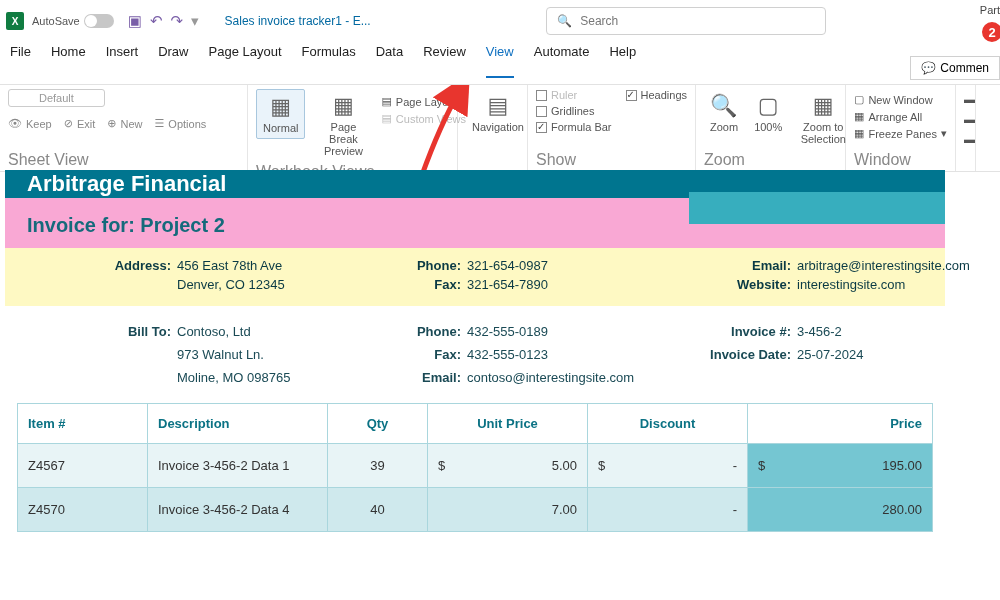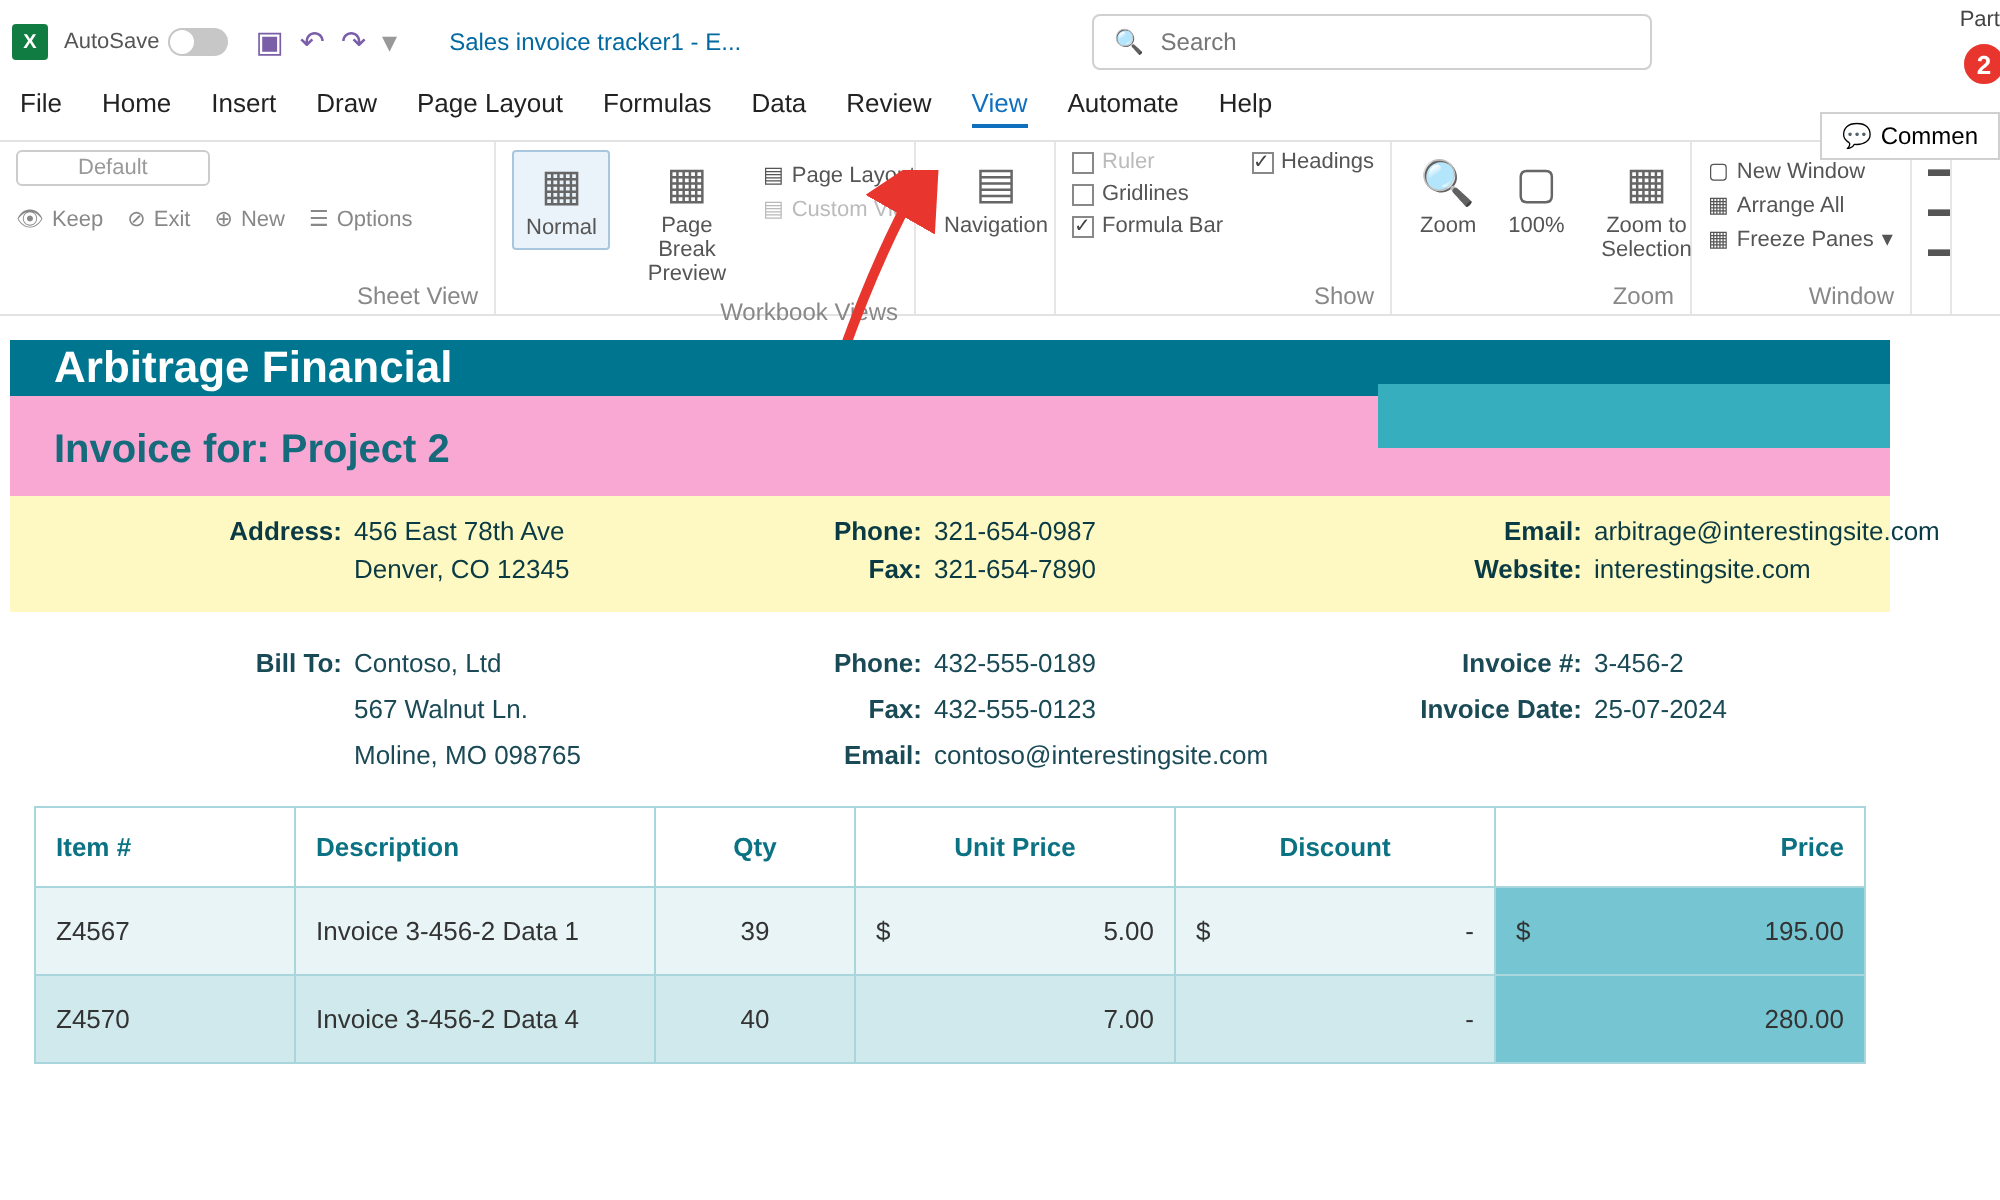--- a/index.html
+++ b/index.html
@@ -14,28 +14,28 @@
 .qat { display: flex; gap: 8px; margin-left: 6px; }
 .qat-icon { color: #7a5fa8; font-size: 15px; cursor: pointer; }
 .doc-title { margin-left: 18px; font-size: 12px; color: #0369a1; }
 .search-bar { margin-left: auto; margin-right: auto; width: 280px; height: 28px; border: 1px solid #d0d0d0; border-radius: 4px; display: flex; align-items: center; padding: 0 10px; color: #777; gap: 8px; }
 .top-right { position: absolute; right: 0; top: 4px; font-size: 11px; color: #444; }
 .badge2 { position: absolute; right: -4px; top: 20px; width: 24px; height: 24px; background: #e8352e; border-radius: 50%; color: #fff; font-weight: bold; display: flex; align-items: center; justify-content: center; font-size: 13px; border: 2px solid #fff; }
 
 
 .menu { display: flex; gap: 20px; padding: 2px 10px 6px 10px; font-size: 13px; color: #222; }
 .menu span { cursor: pointer; }
-.menu span.active { color: #0f70c0; border-bottom: 2px solid #0f70c0; padding-bottom: 3px; }
+.menu span.active { color: #0f70c0; border-bottom: 2px solid #0f70c0; padding-bottom: 17px; }
 .comments-btn { position: absolute; right: 0; top: 56px; border: 1px solid #d0d0d0; padding: 4px 10px; font-size: 12px; display: flex; align-items: center; gap: 4px; background: #fff; cursor: pointer; }
 
 
 .ribbon { height: 88px; border-top: 1px solid #e2e2e2; border-bottom: 1px solid #e2e2e2; display: flex; font-size: 11px; color: #555; }
 .r-group { border-right: 1px solid #e6e6e6; padding: 4px 8px 2px 8px; display: flex; flex-direction: column; }
 .r-body { flex: 1; display: flex; align-items: flex-start; gap: 4px; }
-.r-label { text-align: right; font-size: 12px; color: #888; margin-top: 2px; }
+.r-label { text-align: left; font-size: 16px; color: #888; margin-top: 2px; }
 .r-small { display: flex; flex-direction: column; gap: 6px; }
 .r-small div { display: flex; align-items: center; gap: 4px; color: #888; cursor: pointer; }
 .r-big { display: flex; flex-direction: column; align-items: center; gap: 2px; cursor: pointer; padding: 4px 6px; }
 .r-big .ic { font-size: 22px; color: #666; }
 .r-big.sel { border: 1px solid #a8c7de; background: #eaf3fa; border-radius: 2px; }
 .chk { width: 11px; height: 11px; border: 1px solid #888; display: inline-block; position: relative; }
 .chk.checked::after { content: "✓"; position: absolute; top: -2px; left: 0; font-size: 10px; color: #444; }
 .r-col { display: flex; flex-direction: column; gap: 4px; }
 .r-col div { display: flex; align-items: center; gap: 4px; white-space: nowrap; cursor: pointer; }
 
@@ -276,21 +276,21 @@
 
   <div class="billto">
     <div class="lbl">Bill To:</div>
     <div>Contoso, Ltd</div>
     <div class="lbl">Phone:</div>
     <div>432-555-0189</div>
     <div class="lbl">Invoice #:</div>
     <div>3-456-2</div>
 
     <div></div>
-    <div>567 Walnut Ln.</div>
+    <div>973 Walnut Ln.</div>
     <div class="lbl">Fax:</div>
     <div>432-555-0123</div>
     <div class="lbl">Invoice Date:</div>
     <div>25-07-2024</div>
 
     <div></div>
     <div>Moline, MO 098765</div>
     <div class="lbl">Email:</div>
     <div>contoso@interestingsite.com</div>
     <div></div>

